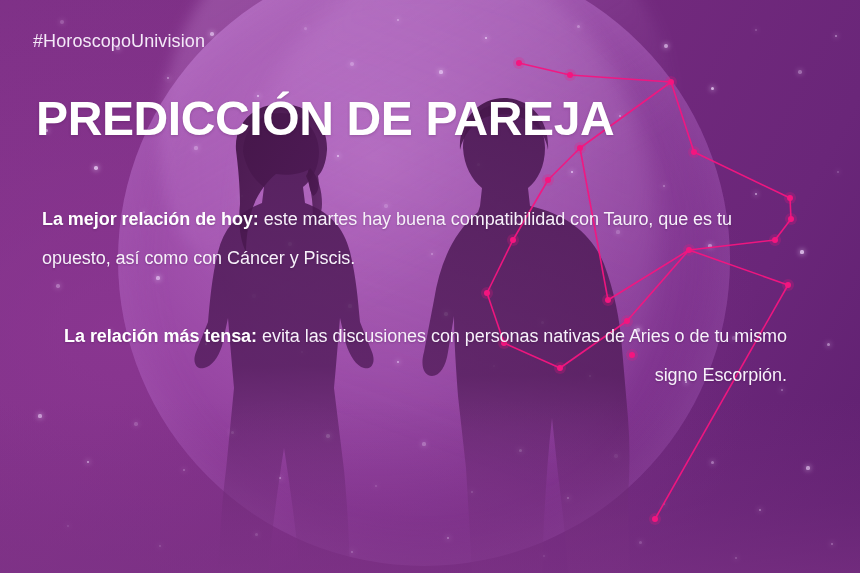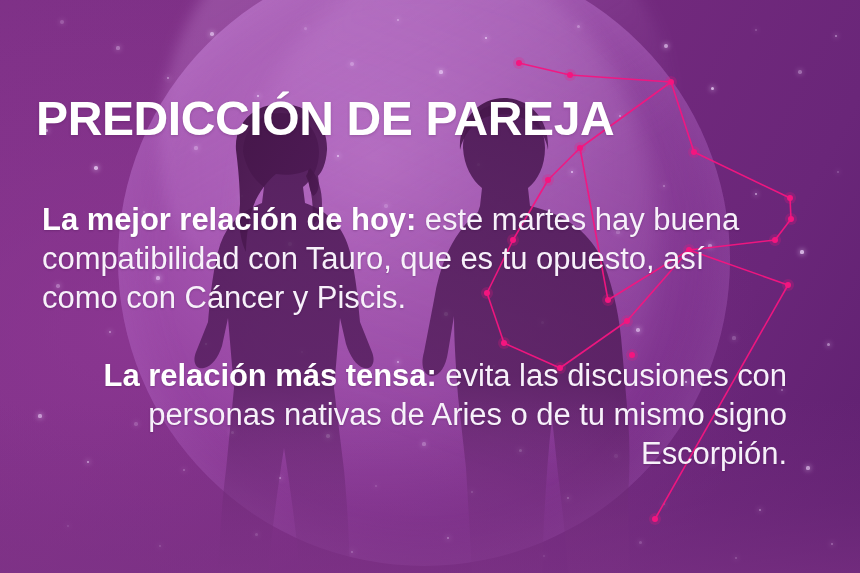--- a/index.html
+++ b/index.html
@@ -80,21 +80,21 @@
     color:#ffffff;
     transform:scaleX(0.98);
     transform-origin:left top;
     text-shadow:0 1px 3px rgba(50,10,56,0.22);
   }
   #body{
     position:absolute; left:42px; top:200px;
     width:745px;
   }
   .para{
-    font-size:31px;
+    font-size:18px;
     line-height:39px;
     color:#f7f1fa;
     font-weight:400;
     letter-spacing:-0.05px;
     text-shadow:0 1px 2px rgba(52,12,58,0.25);
   }
   .para + .para{ margin-top:39px;text-align:right; }
   .para b{ font-weight:bold; color:#ffffff; }
 </style>
 </head>
@@ -363,20 +363,21 @@
         <circle cx="487" cy="293" r="3" fill="#f4157f"></circle>
         <circle cx="504" cy="343" r="6" fill="#f4157f" fill-opacity="0.22"></circle>
         <circle cx="504" cy="343" r="3" fill="#f4157f"></circle>
         <circle cx="560" cy="368" r="6" fill="#f4157f" fill-opacity="0.22"></circle>
         <circle cx="560" cy="368" r="3" fill="#f4157f"></circle>
         <circle cx="627" cy="321" r="6" fill="#f4157f" fill-opacity="0.22"></circle>
         <circle cx="627" cy="321" r="3" fill="#f4157f"></circle>
       </g>
   </svg>
 
+  <div id="hashtag">#HoroscopoUnivision</div>
 
   <h1 id="title">PREDICCIÓN DE PAREJA</h1>
 
   <div id="body">
     <p class="para">
       <b>La mejor relación de hoy:</b><span> este martes hay buena compatibilidad con Tauro, que es tu opuesto, así como con Cáncer y Piscis.</span>
     </p>
     <p class="para">
       <b>La relación más tensa:</b><span> evita las discusiones con personas nativas de Aries o de tu mismo signo Escorpión.</span>
     </p>

